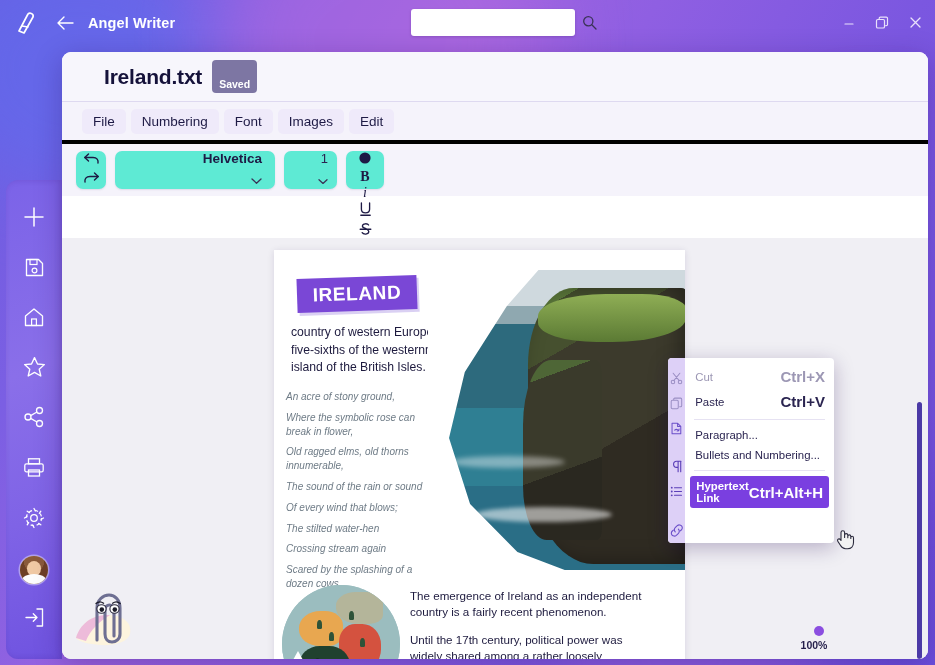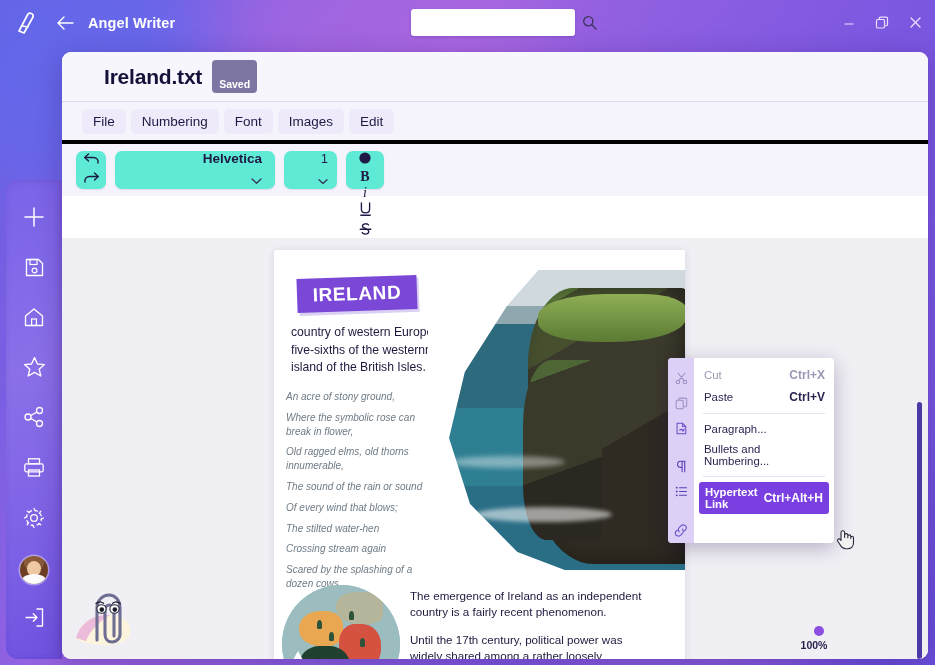--- a/index.html
+++ b/index.html
@@ -215,21 +215,21 @@
   }
   .ctx-icons .ci { height:25px; display:flex; align-items:center; justify-content:center; }
   .ctx-icons .ci.gapA { margin-top:13px; }
   .ctx-icons .ci.gapB { margin-top:14px; }
   .ctx-list { flex:1; padding:6px 0 6px; }
   .ctx-row {
     display:flex; align-items:center; justify-content:space-between;
     padding:4px 9px 4px 10px; cursor:pointer;
   }
   .ctx-row .lab { font-size:11.4px; color:#2a2450; }
-  .ctx-row .key { font-size:12px; color:#2a2450; font-weight:700; }
+  .ctx-row .key { font-size:15px; color:#2a2450; font-weight:700; }
   .ctx-row.disabled .lab, .ctx-row.disabled .key { color:#9c97b4; font-weight:400; }
   .ctx-row.disabled .key { font-weight:700; color:#9c97b4; }
   .ctx-sep { height:1px; background:#e6e2f2; margin:5px 9px; }
   .ctx-row.highlight {
     background:#7a3fe0; border-radius:3px; margin:0 5px; padding:4px 6px 4px 6px;
   }
   .ctx-row.highlight .lab, .ctx-row.highlight .key { color:#fff; font-weight:700; }
   .cursor-hand { position:absolute; left:836px; top:527px; z-index:70; pointer-events:none; }
 
   

